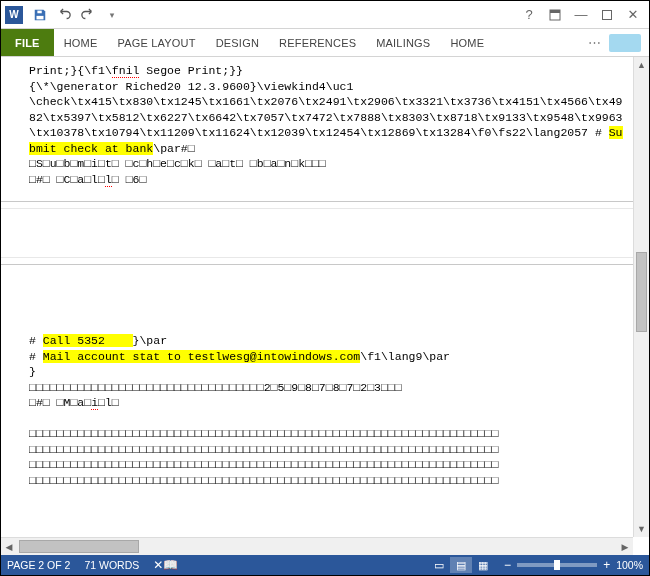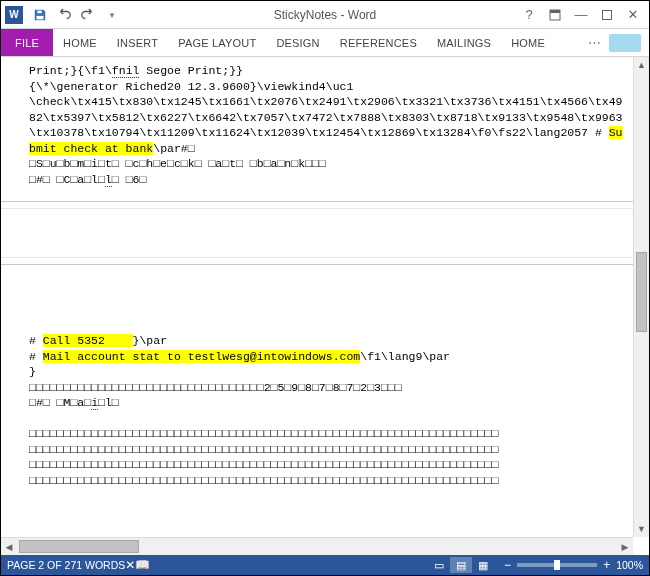--- a/index.html
+++ b/index.html
@@ -25,21 +25,21 @@
   }
   .qat { display: flex; align-items: center; gap: 2px; }
   .qat-btn { width: 22px; height: 22px; display: flex; align-items: center; justify-content: center; color: #444; cursor: pointer; }
   .word-icon { width: 18px; height: 18px; background: #2b579a; color: #fff; font-weight: bold; font-size: 10px; display: flex; align-items: center; justify-content: center; margin-right: 4px; }
   .title-center { position: absolute; left: 0; right: 0; text-align: center; font-size: 12px; color: #555; pointer-events: none; }
   .winctrls { margin-left: auto; display: flex; gap: 2px; align-items: center; }
   .winctrl { width: 24px; height: 22px; display: flex; align-items: center; justify-content: center; color: #666; cursor: pointer; font-size: 13px; }
   
   .ribbon { height: 28px; display: flex; align-items: stretch; border-bottom: 1px solid #d4d4d4; padding: 0; }
   .ribbon-tab { padding: 0 10px; font-size: 11px; display: flex; align-items: center; color: #444; cursor: pointer; letter-spacing: 0.2px; }
-  .ribbon-tab.file { background: #a21caf; color: #fff; font-weight: normal; padding: 0 14px; }
+  .ribbon-tab.file { background: #4d7c0f; color: #fff; font-weight: bold; padding: 0 14px; }
   .ribbon-right { margin-left: auto; display: flex; align-items: center; gap: 6px; padding-right: 8px; }
   .user-av { width: 32px; height: 18px; background: #a4d9f0; border-radius: 2px; margin-left: 2px;}
   .collapse-icon, .help-hint { color: #666; font-size: 13px;}
   
   .doc-area {
     position: absolute;
     top: 56px; left: 0; right: 0; bottom: 20px;
     overflow: hidden;
     background: #fff;
   }
@@ -64,21 +64,21 @@
   .vscroll .thumb { position:absolute; left:2px; right:2px; top:40%; height:80px; background:#c2c2c2; border:1px solid #a8a8a8;}
   .vscroll .arrow.bottom { position:absolute; bottom:0; left:0; right:0;}
   .hscroll { position:absolute; left:0; right:16px; bottom:0; height:18px; background:#f0f0f0; border-top:1px solid #dcdcdc;}
   .hscroll .arrow { width:16px; height:100%; display:inline-flex; align-items:center; justify-content:center; color:#666; font-size:9px;}
   .hscroll .arrow.right { float:right; }
   .hscroll .thumb { position:absolute; top:2px; bottom:2px; left:18px; width:120px; background:#c2c2c2; border:1px solid #a8a8a8;}
   
   .statusbar {
     position: absolute; left:0; right:0; bottom:0; height:20px;
     background: #2b579a; color:#fff; font-size:10.5px;
-    display:flex; align-items:center; padding:0 6px; 
+    display:flex; align-items:center; padding:0 6px; gap:14px;
   }
   .statusbar .seg { white-space:nowrap; cursor:pointer; }
   .statusbar .right { margin-left:auto; display:flex; align-items:center; gap:8px;}
   .view-icons { display:flex; gap:0;}
   .view-icon { width:22px; height:16px; display:flex; align-items:center; justify-content:center; font-size:11px; cursor:pointer;}
   .view-icon.active { background: rgba(255,255,255,0.25);}
   .zoom { display:flex; align-items:center; gap:4px;}
   .zoom-track { width:80px; height:4px; background: rgba(255,255,255,0.4); position:relative;}
   .zoom-handle { position:absolute; top:-3px; left:50%; width:6px; height:10px; background:#fff; transform:translateX(-50%);}
   .zoom-btn { cursor:pointer; font-size:12px; padding:0 2px;}
@@ -102,21 +102,20 @@
           <path fill="none" stroke="#555" stroke-width="1.5" d="M11 12a4 4 0 0 0 0-8H4m0 0 3-3M4 4l3 3"></path>
         </svg>
       </div>
     <div class="qat-btn">
         <svg width="14" height="14" viewBox="0 0 16 16">
           <path fill="none" stroke="#555" stroke-width="1.5" d="M5 12a4 4 0 0 1 0-8h7m0 0-3-3m3 3-3 3"></path>
         </svg>
       </div>
     <div class="qat-btn" style="font-size:9px;color:#777;">▾</div>
   </div>
-  <div class="title-center">StickyNotes - Word</div>
   <div class="winctrls">
     <div class="winctrl">?</div>
     <div class="winctrl">
         <svg width="12" height="12" viewBox="0 0 12 12">
           <rect x="1" y="1" width="10" height="10" fill="none" stroke="#666"></rect>
           <rect x="1" y="1" width="10" height="3" fill="#666"></rect>
         </svg>
       </div>
     <div class="winctrl">—</div>
     <div class="winctrl">
@@ -124,21 +123,20 @@
           <rect x="0.5" y="0.5" width="9" height="9" fill="none" stroke="#666"></rect>
         </svg>
       </div>
     <div class="winctrl">✕</div>
   </div>
 </div>
 
 <div class="ribbon">
   <div class="ribbon-tab file">FILE</div>
   <div class="ribbon-tab">HOME</div>
-  <div class="ribbon-tab">INSERT</div>
   <div class="ribbon-tab">PAGE LAYOUT</div>
   <div class="ribbon-tab">DESIGN</div>
   <div class="ribbon-tab">REFERENCES</div>
   <div class="ribbon-tab">MAILINGS</div>
   <div class="ribbon-tab">HOME</div>
   <div class="ribbon-right">
     <span class="collapse-icon">⋯</span>
     <div class="user-av"></div>
   </div>
 </div>

